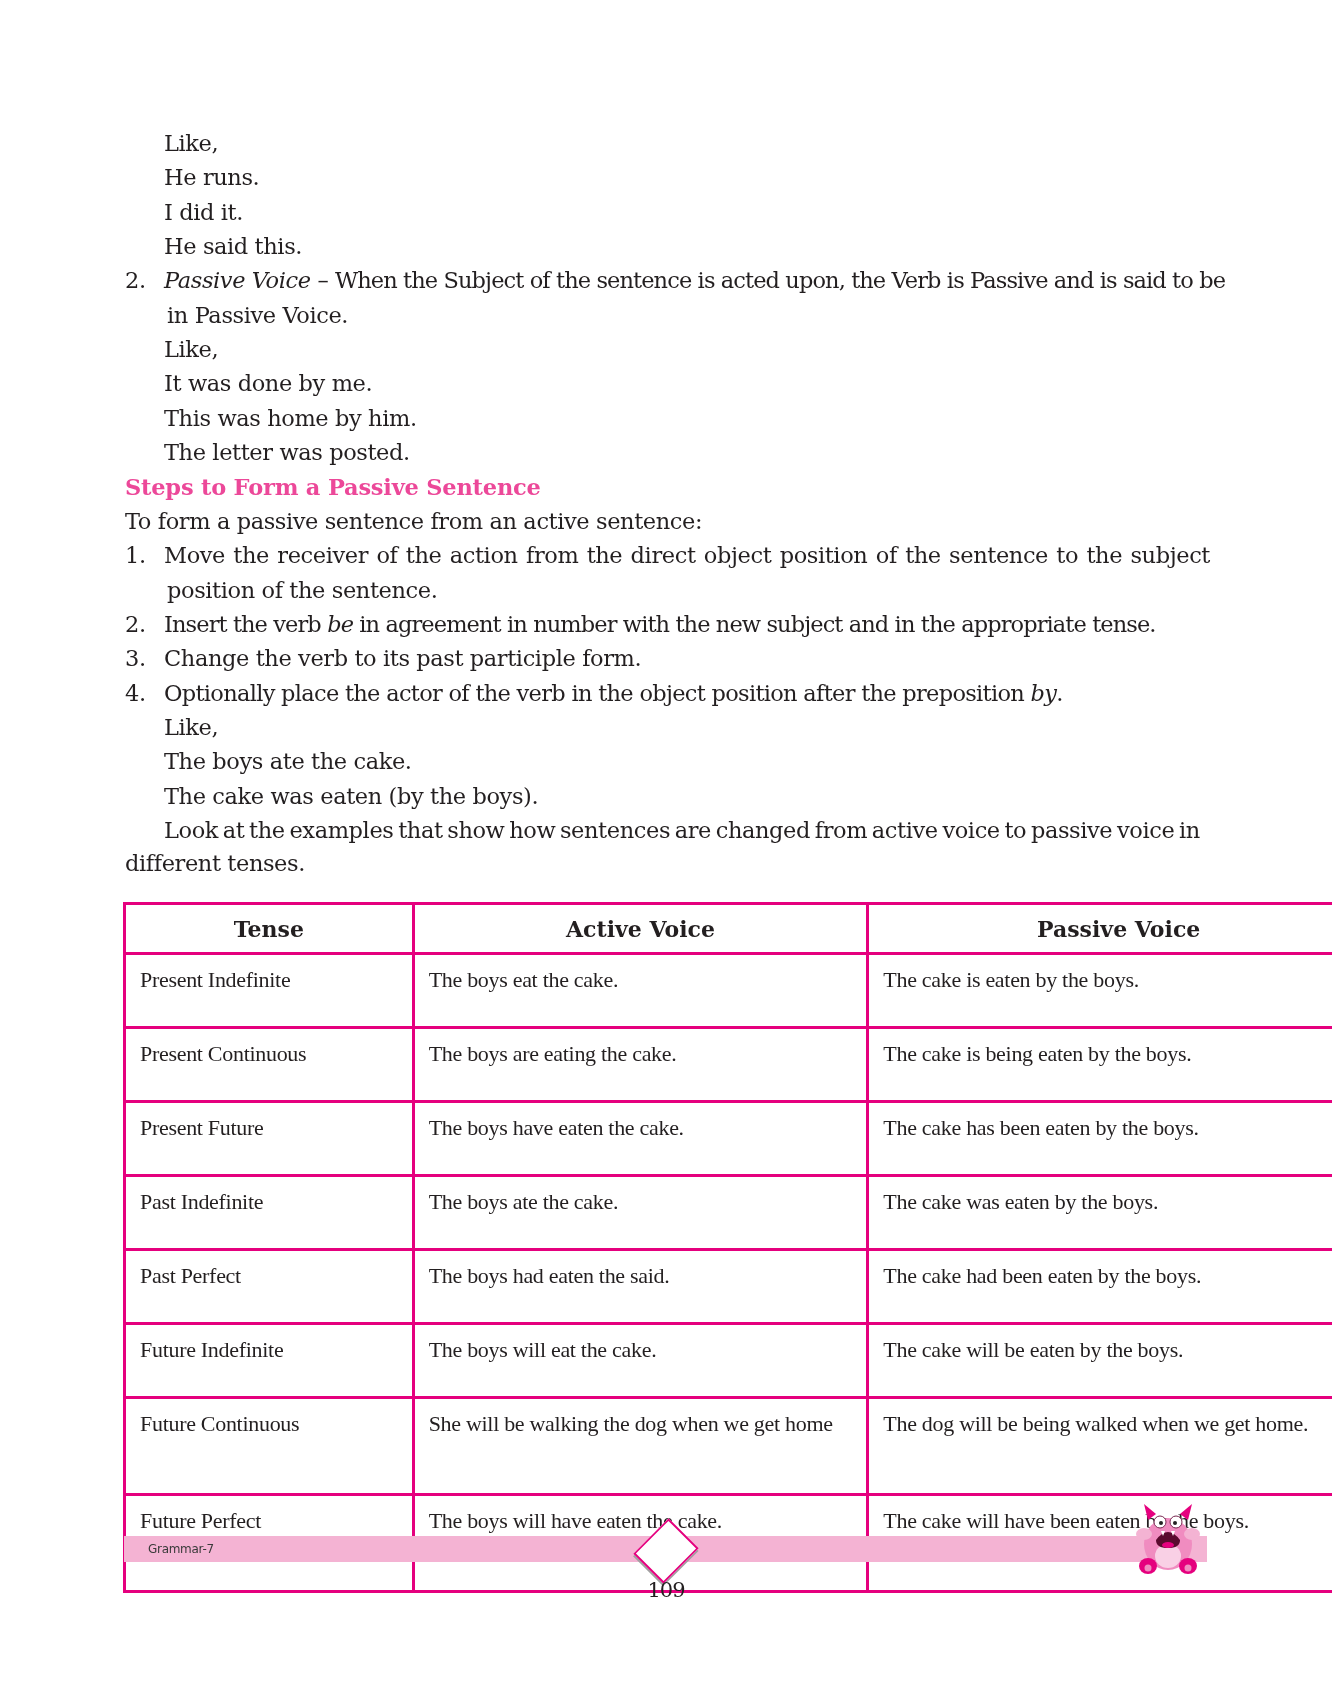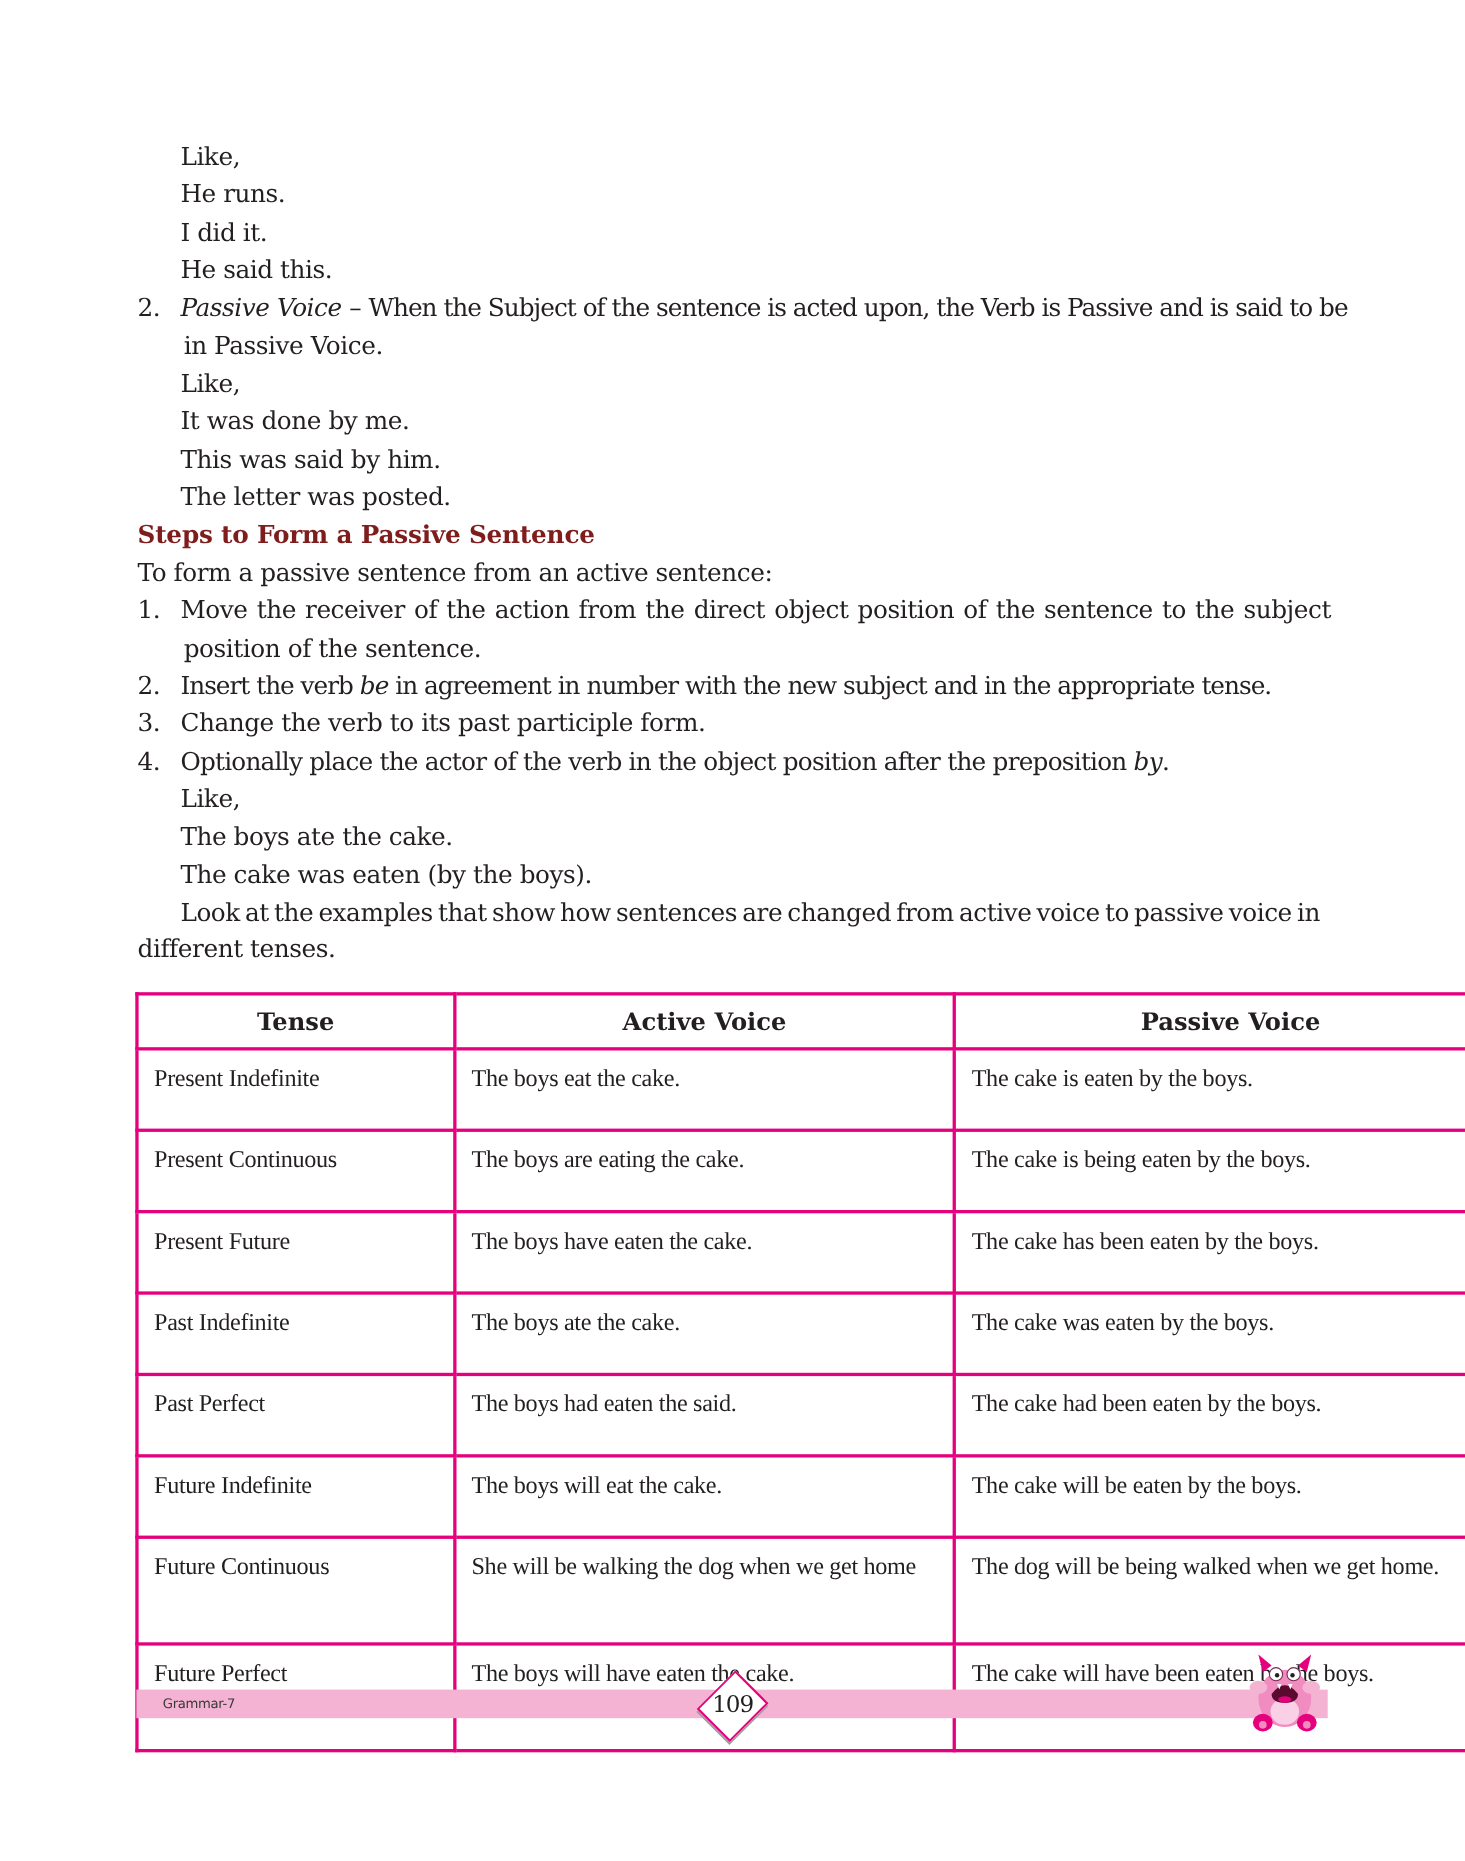--- a/index.html
+++ b/index.html
@@ -3,39 +3,39 @@
 <meta charset="utf-8">
 <style>
   html, body { margin:0; padding:0; background:#ffffff; }
   body { width:1332px; height:1692px; position:relative; overflow:hidden;
          font-family:"DejaVu Serif", serif; color:#231f20; }
   .line { position:absolute; white-space:nowrap; font-size:22.5px; line-height:30px; height:30px;
           transform:translateY(-15px); letter-spacing:-0.4px; }
   .ind1 { left:164px; }
   .ind2 { left:167px; }
   .lm   { left:125px; }
-  .heading { color:#7f1d1d; font-weight:bold; font-size:22.5px; letter-spacing:-0.2px; }
+  .heading { color:#ec4899; font-weight:bold; font-size:22.5px; letter-spacing:-0.2px; }
   .justify { width:1078px; display:flex; justify-content:space-between; }
   em { font-style:italic; }
 
   table.tense-table { position:absolute; left:123px; top:902px; width:1248px;
         border-collapse:collapse; font-family:"DejaVu Serif", serif; font-size:22px; color:#231f20; }
   table.tense-table th, table.tense-table td { border:3px solid #e5007e; padding:0 14px; text-align:left;
         vertical-align:top; line-height:32px; }
   table.tense-table th { height:47px; text-align:center; vertical-align:middle; font-weight:bold; font-size:22px; padding:0; }
   table.tense-table td { height:47px; padding-top:9px; padding-bottom:15px; letter-spacing:-0.3px;font-family:Liberation Serif, serif; }
   table.tense-table td.tall { height:70px; }
   col.c1 { width:252px; } col.c2 { width:397px; } col.c3 { width:438px; }
 
   .footer-band { position:absolute; left:124px; top:1536px; width:1083px; height:26px; background:#f4b3d3; }
   .footer-label { position:absolute; left:148px; top:1537px; font-family:"DejaVu Sans", sans-serif;
         font-size:12px; line-height:24px; color:#3a3a3a; letter-spacing:-0.3px; }
   .page-diamond { position:absolute; left:641px; top:1526px; width:46px; height:46px; transform:rotate(45deg) scaleX(0.85);
         background:#ffffff; border:2px solid #e5007e; box-shadow:2px 2px 0 #a0a0a0; }
-  .page-number { position:absolute; left:630px; top:1535px; width:72px; text-align:center; font-size:21px;
+  .page-number { position:absolute; left:630px; top:1576px; width:72px; text-align:center; font-size:21px;
         line-height:28px; font-family:"DejaVu Serif", serif; color:#231f20; letter-spacing:-1px; }
   .mascot { position:absolute; left:1130px; top:1500px; width:76px; height:76px; }
 </style>
 </head>
 <body>
 
 <div class="line ind1" style="top:143px">Like,</div>
 <div class="line ind1" style="top:177px">He runs.</div>
 <div class="line ind1" style="top:212px">I did it.</div>
 <div class="line ind1" style="top:246px">He said this.</div>
@@ -43,21 +43,21 @@
 <div class="line lm" style="top:280px; width:1090px;">
   <span>2.</span>
   <span style="position:absolute; left:39px;">
     <em>Passive Voice</em><span> – </span><span style="letter-spacing:-0.9px;">When the Subject of the sentence is acted upon, the Verb is Passive and is said to be</span>
   </span>
 </div>
 <div class="line ind2" style="top:315px">in Passive Voice.</div>
 
 <div class="line ind1" style="top:349px">Like,</div>
 <div class="line ind1" style="top:383px">It was done by me.</div>
-<div class="line ind1" style="top:418px">This was said by him.</div>
+<div class="line ind1" style="top:418px">This was home by him.</div>
 <div class="line ind1" style="top:452px">The letter was posted.</div>
 
 <div class="line lm heading" style="top:487px">Steps to Form a Passive Sentence</div>
 <div class="line lm" style="top:521px">To form a passive sentence from an active sentence:</div>
 
 <div class="line lm" style="top:555px; width:1085px;">
   <span>1.</span>
   <span id="step1-words" class="justify" style="position:absolute; left:39px; top:0; width:1046px;">
       <span>Move</span>
       <span>the</span>

